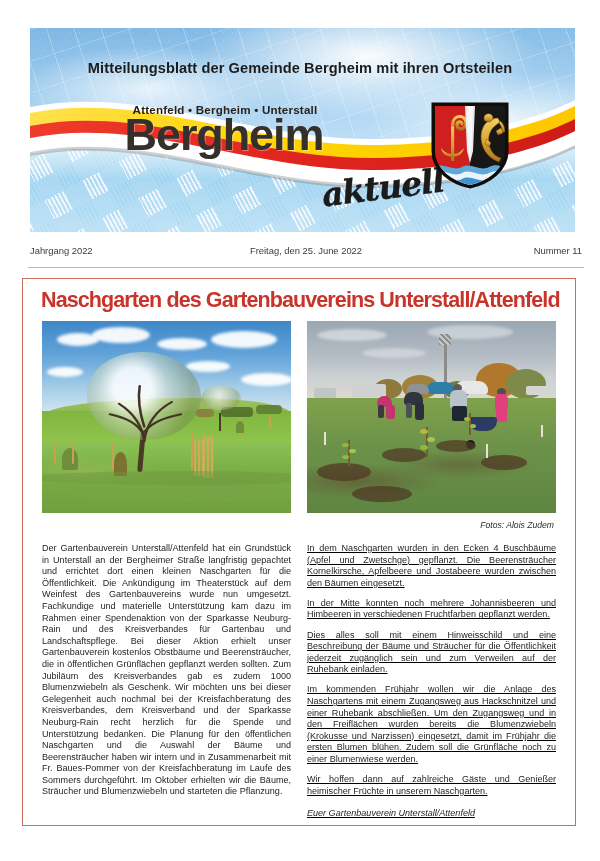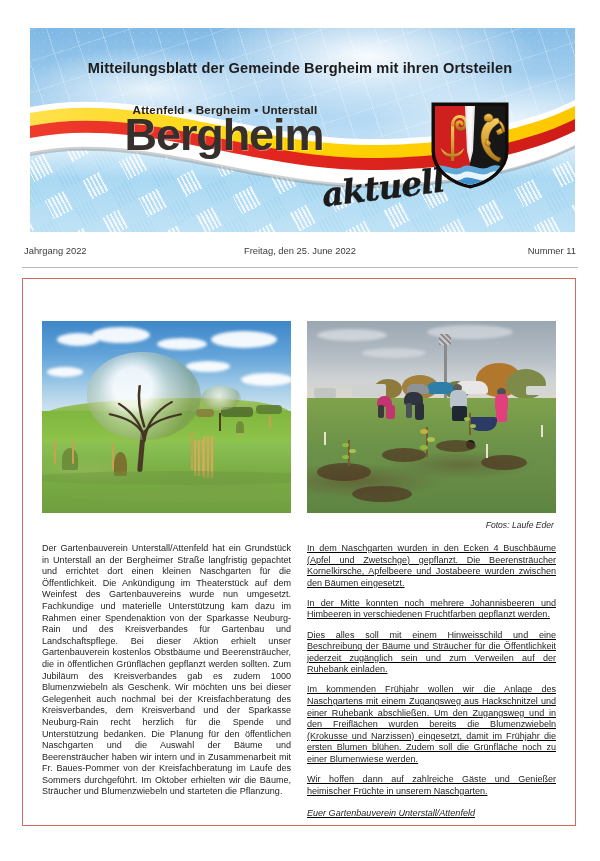--- a/index.html
+++ b/index.html
@@ -139,21 +139,21 @@
     letter-spacing: -1px;
     -webkit-text-stroke: 0.4px #111;
   }
 
   
   .coa { position: absolute; left: 428px; top: 101px; width: 84px; height: 88px; z-index: 8; }
 
   
   .infobar {
     position: absolute;
-    left: 22px;
+    left: 28px;
     top: 243px;
     width: 556px;
     height: 24px;
     border-bottom: 1px solid #b9b9b9;
     font-size: 9.4px;
     color: #3b3b3b;
   }
   .infobar .left   { position: absolute; left: 2px;  top: 2px; }
   .infobar .center { position: absolute; left: 0; right: 0; top: 2px; text-align: center; }
   .infobar .right  { position: absolute; right: 2px; top: 2px; }
@@ -404,20 +404,21 @@
 </div>
 
 <div class="infobar">
   <span class="left">Jahrgang 2022</span>
   <span class="center">Freitag, den 25. June 2022</span>
   <span class="right">Nummer 11</span>
 </div>
 
 <div class="article">
 
+  <h1 class="headline">Naschgarten des Gartenbauvereins Unterstall/Attenfeld</h1>
 
   <div class="photos">
 
     <div class="photo left">
       <div class="ph1-sky"></div>
       <div class="cloud" style="left:6%;  top:6%;  width:42px; height:13px;"></div>
       <div class="cloud" style="left:20%; top:3%;  width:58px; height:16px;"></div>
       <div class="cloud" style="left:46%; top:9%;  width:50px; height:12px;"></div>
       <div class="cloud" style="left:68%; top:5%;  width:66px; height:17px;"></div>
       <div class="cloud" style="left:58%; top:21%; width:44px; height:11px;"></div>
@@ -545,21 +546,21 @@
         <div style="position:absolute; left:0;  top:4px;  width:6px; height:4px; background:#9cbd45; border-radius:50%;"></div>
         <div style="position:absolute; left:6px; top:11px; width:6px; height:4px; background:#9cbd45; border-radius:50%;"></div>
       </div>
 
       <div class="ph2-marker" style="left:7%;  top:58%; height:13px;"></div>
       <div class="ph2-marker" style="left:72%; top:64%; height:14px;"></div>
       <div class="ph2-marker" style="left:94%; top:54%; height:12px;"></div>
     </div>
   </div>
 
-  <div class="photo-credit">Fotos: Laufe Eder</div>
+  <div class="photo-credit">Fotos: Alois Zudem</div>
 
   <div class="columns">
     <div class="col left">
       <p>Der Gartenbauverein Unterstall/Attenfeld hat ein Grundstück in Unterstall an der Bergheimer Straße langfristig gepachtet und errichtet dort einen kleinen Naschgarten für die Öffentlichkeit. Die Ankündigung im Theaterstück auf dem Weinfest des Gartenbauvereins wurde nun umgesetzt. Fachkundige und materielle Unterstützung kam dazu im Rahmen einer Spendenaktion von der Sparkasse Neuburg-Rain und des Kreisverbandes für Gartenbau und Landschaftspflege. Bei dieser Aktion erhielt unser Gartenbauverein kostenlos Obstbäume und Beerensträucher, die in öffentlichen Grünflächen gepflanzt werden sollten. Zum Jubiläum des Kreisverbandes gab es zudem 1000 Blumenzwiebeln als Geschenk. Wir möchten uns bei dieser Gelegenheit auch nochmal bei der Kreisfachberatung des Kreisverbandes, dem Kreisverband und der Sparkasse Neuburg-Rain recht herzlich für die Spende und Unterstützung bedanken. Die Planung für den öffentlichen Naschgarten und die Auswahl der Bäume und Beerensträucher haben wir intern und in Zusammenarbeit mit Fr. Baues-Pommer von der Kreisfachberatung im Laufe des Sommers durchgeführt. Im Oktober erhielten wir die Bäume, Sträucher und Blumenzwiebeln und starteten die Pflanzung.</p>
     </div>
     <div class="col right">
       <p>In dem Naschgarten wurden in den Ecken 4 Buschbäume (Apfel und Zwetschge) gepflanzt. Die Beerensträucher Kornelkirsche, Apfelbeere und Jostabeere wurden zwischen den Bäumen eingesetzt.</p>
       <p>In der Mitte konnten noch mehrere Johannisbeeren und Himbeeren in verschiedenen Fruchtfarben gepflanzt werden.</p>
       <p>Dies alles soll mit einem Hinweisschild und eine Beschreibung der Bäume und Sträucher für die Öffentlichkeit jederzeit zugänglich sein und zum Verweilen auf der Ruhebank einladen.</p>
       <p>Im kommenden Frühjahr wollen wir die Anlage des Naschgartens mit einem Zugangsweg aus Hackschnitzel und einer Ruhebank abschließen. Um den Zugangsweg und in den Freiflächen wurden bereits die Blumenzwiebeln (Krokusse und Narzissen) eingesetzt, damit im Frühjahr die ersten Blumen blühen. Zudem soll die Grünfläche noch zu einer Blumenwiese werden.</p>

